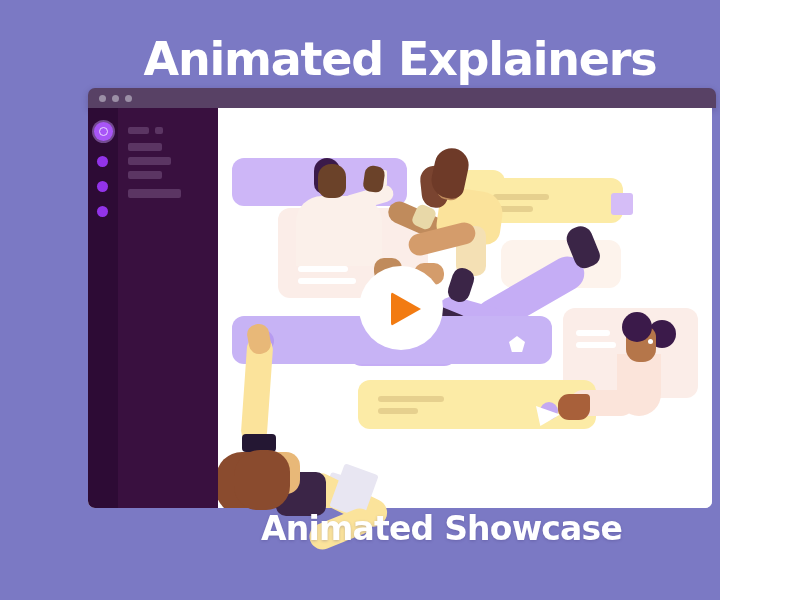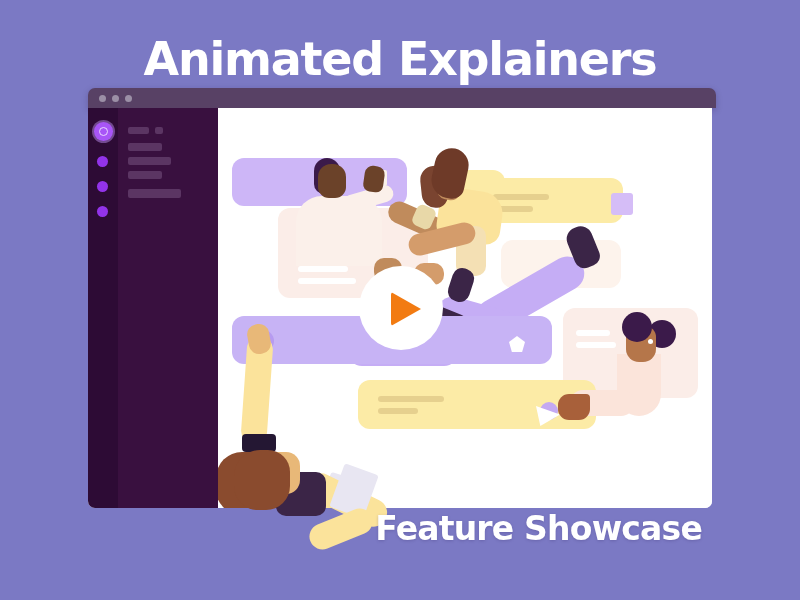--- a/index.html
+++ b/index.html
@@ -8,21 +8,21 @@
   }
   body {
     width: 800px;
     height: 600px;
     overflow: hidden;
     font-family: "Liberation Sans", sans-serif;
   }
 
   #stage {
     position: relative;
-    width: 800px;
+    width: 720px;
     height: 600px;
     background: #7B79C4;
     overflow: hidden;
   }
 
   
   #headline {
     position: absolute;
     left: 0;
     top: 36px;
@@ -639,15 +639,15 @@
   <div id="spill">
     <div class="sp sp-arm"></div>
     <div class="sp sp-torso"></div>
     <div class="sp sp-face"></div>
     <div class="sp sp-hair"></div>
     <div class="sp sp-paper"></div>
     <div class="sp sp-arm2"></div>
   </div>
 
   <div id="headline">Animated Explainers</div>
-  <div id="subtitle">Feature Showcase</div>
+  <div id="subtitle">Animated Showcase</div>
 
 </div>
 
 </body></html>

